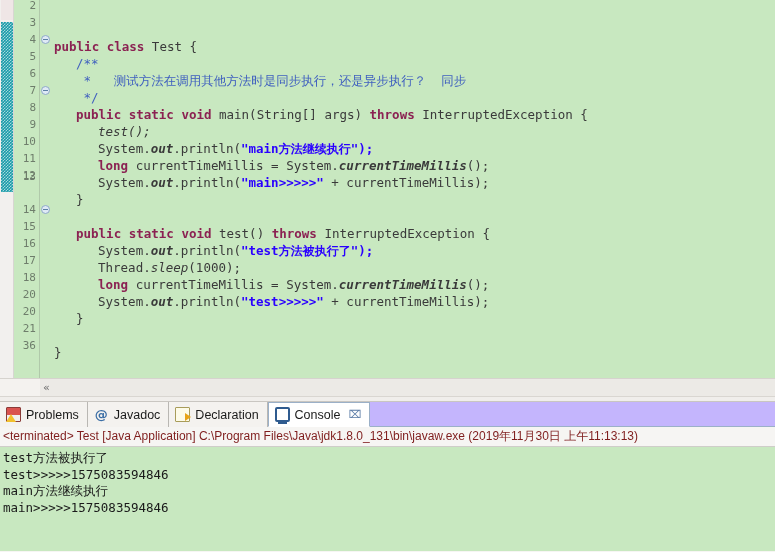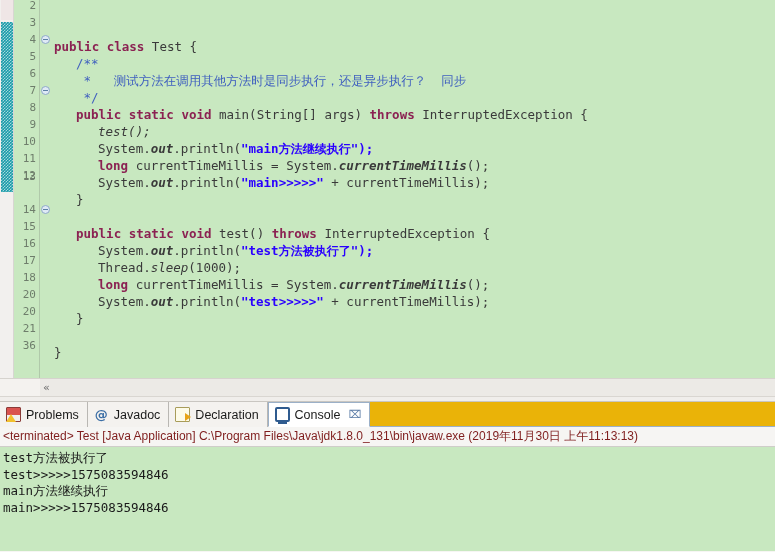--- a/index.html
+++ b/index.html
@@ -127,21 +127,21 @@
   }
 
   
   #bottom-panel {
     position: absolute; left: 0; top: 402px; width: 775px; height: 150px;
     background: #f6f5f3;
   }
 
   .tabbar {
     position: relative; height: 25px; width: 775px;
-    background: #eab308;
+    background: #c4b5fd;
     border-bottom: 1px solid #9bb0c8;
   }
   .tab {
     position: relative; float: left;
     height: 25px; padding: 0 8px 0 6px;
     display: flex; align-items: center; gap: 5px;
     font-size: 12.5px; color: #1a1a1a;
     border-right: 1px solid #b9b7b3;
     background: #f4f2ef;
     cursor: default;

